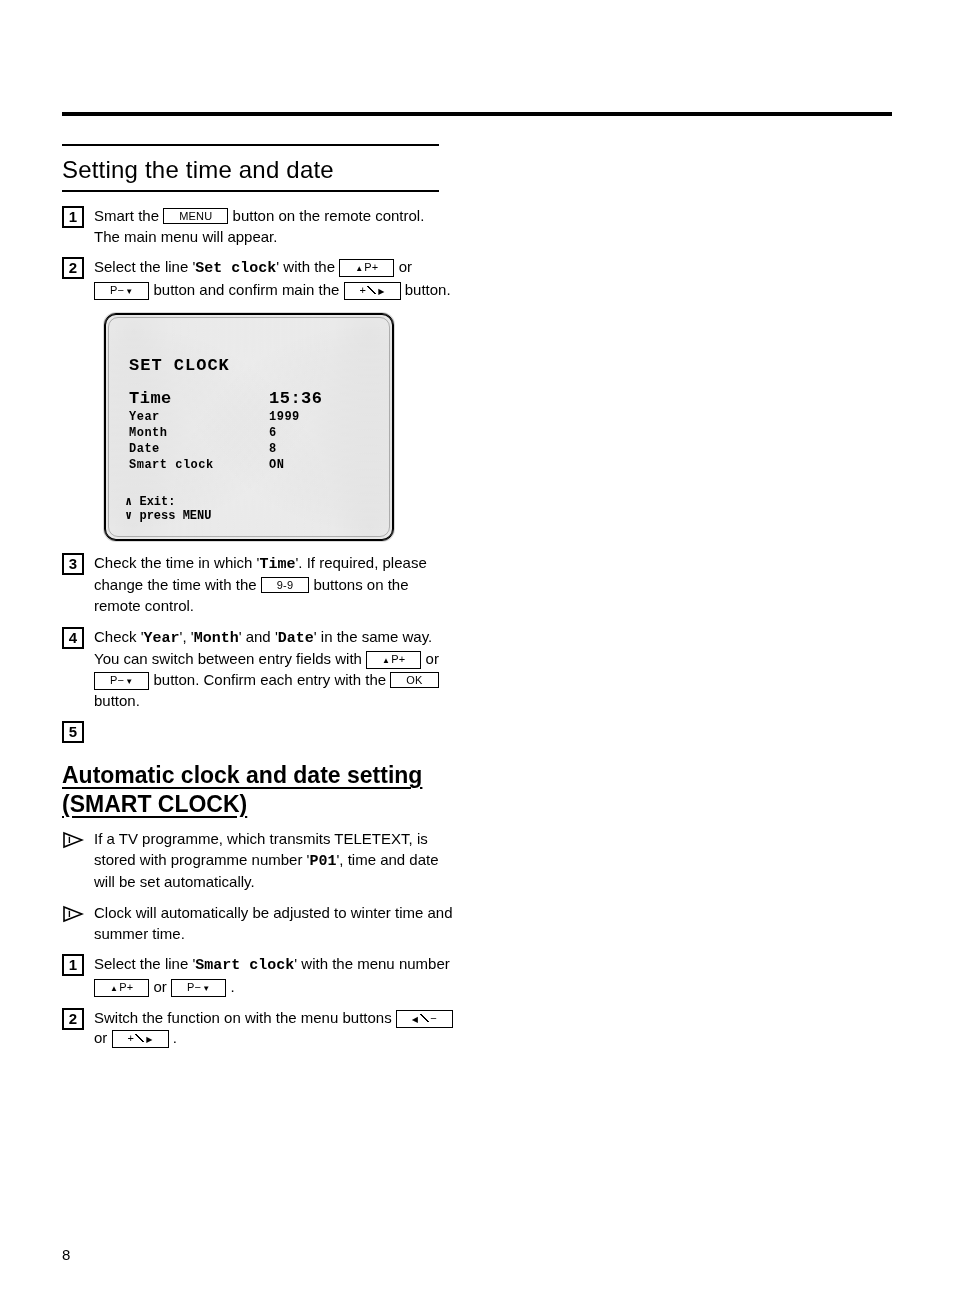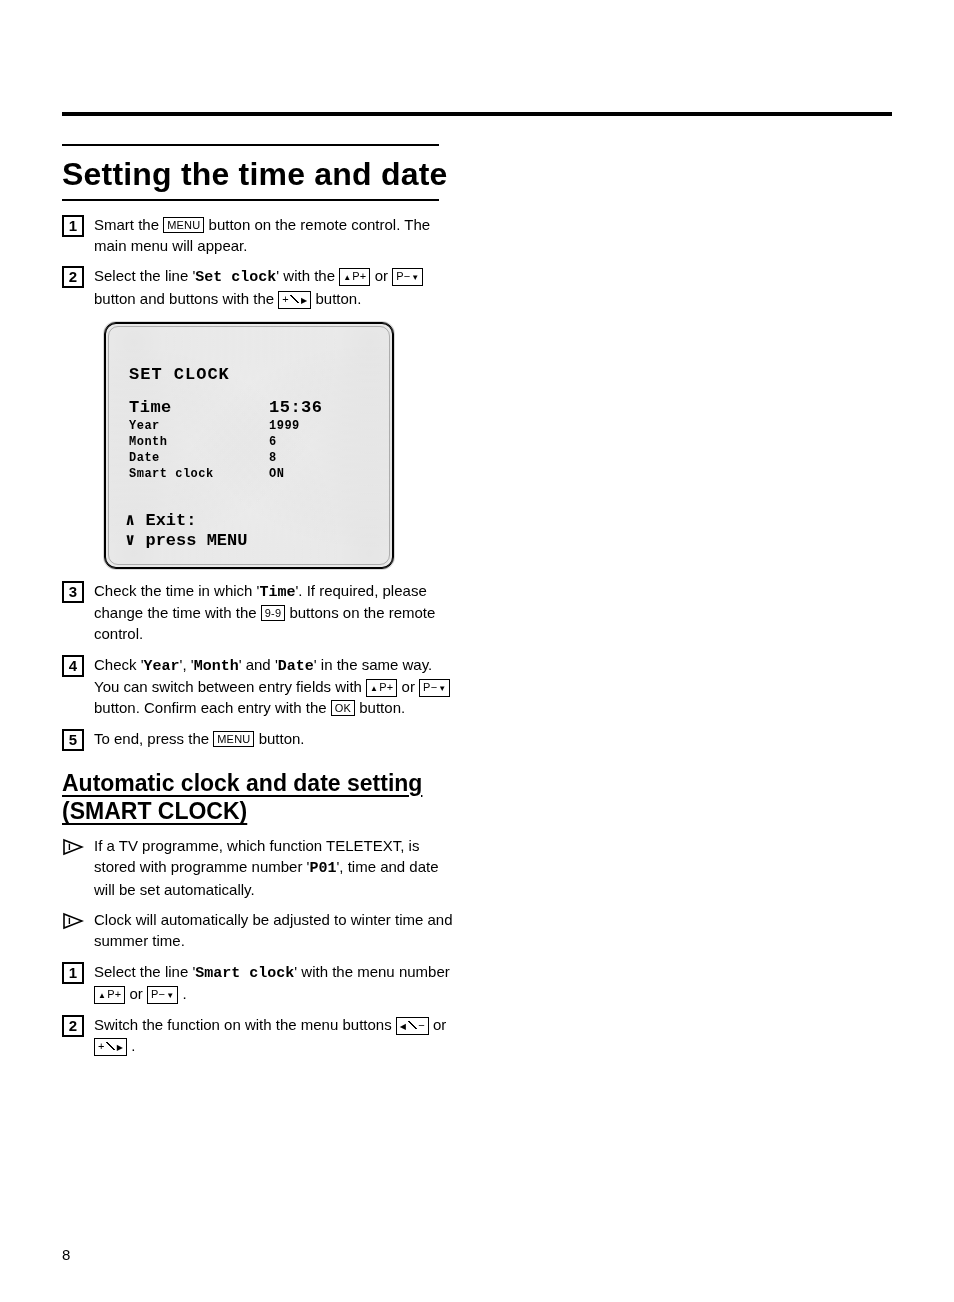--- a/index.html
+++ b/index.html
@@ -1,45 +1,45 @@
 <!DOCTYPE html>
 <html><head>
 <meta charset="utf-8">
 <style>
   * { box-sizing: border-box; margin: 0; padding: 0; }
   html, body { width: 954px; background: #fff; font-family: "Helvetica Neue", Helvetica, Arial, sans-serif; color: #000; }
   .page { padding: 112px 60px 0 62px; }
   .top-rule { border-top: 4px solid #000; width: 830px; }
   .section-rule { border-top: 2px solid #000; width: 377px; margin-top: 28px; }
-  h2.section-title { font-size: 32px; font-weight: 700; margin: 10px 0 6px 0; letter-spacing: 0.2px; font-stretch: condensed; }
+  h2.section-title { font-size: 24px; font-weight: 400; margin: 10px 0 6px 0; letter-spacing: 0.2px; font-stretch: condensed; }
   .rule-under-title { border-top: 2px solid #000; width: 377px; margin-bottom: 14px; }
   h2.underline-title { font-size: 23px; font-weight: 700; text-decoration: underline; text-underline-offset: 4px; line-height: 1.25; margin: 18px 0 6px 0; font-stretch: condensed; }
   .col { width: 392px; }
   .step { display: flex; align-items: flex-start; margin: 10px 0; }
   .step-num { display: inline-block; border: 2px solid #000; width: 22px; height: 22px; text-align: center; font-weight: 700; font-size: 15px; line-height: 18px; margin-right: 10px; flex: 0 0 22px; }
   .step-body { font-size: 15px; line-height: 1.38; flex: 1; font-stretch: condensed; }
   .infoicon { display: inline-flex; align-items: center; justify-content: center; width: 22px; height: 20px; margin-right: 10px; flex: 0 0 22px; margin-top: 1px; }
-  .btn { display: inline-block; border: 1px solid #000; padding: 0 3px; font-size: 11px; line-height: 14px; font-family: Arial, sans-serif; vertical-align: 1px; letter-spacing: 0.2px; white-space: nowrap; }
+  .btn { display: inline-block; border: 1px solid #000; padding: 0 15px; font-size: 11px; line-height: 14px; font-family: Arial, sans-serif; vertical-align: 1px; letter-spacing: 0.2px; white-space: nowrap; }
   .mono { font-family: "Courier New", Courier, monospace; font-weight: 700; }
   
   .screen-wrap { margin: 12px 0 12px 42px; }
   .screen { width: 290px; background: #fff; border-radius: 12px; padding: 14px 18px 12px 18px; position: relative;
             box-shadow: inset 0 0 0 1px #000, 0 0 0 1px rgba(0,0,0,0.15);
             background-image:
               radial-gradient(circle at 10% 8%, rgba(0,0,0,0.10), transparent 60%),
               radial-gradient(circle at 92% 8%, rgba(0,0,0,0.10), transparent 60%),
               radial-gradient(circle at 10% 94%, rgba(0,0,0,0.10), transparent 60%),
               radial-gradient(circle at 92% 94%, rgba(0,0,0,0.10), transparent 60%);
             border: 1px solid #000; }
   .screen::before { content:""; position:absolute; inset:3px; border:1px solid rgba(0,0,0,0.25); border-radius:10px; pointer-events:none; }
   .scr-title { font-family: "Courier New", monospace; font-weight: 700; font-size: 17px; margin: 28px 0 14px 6px; letter-spacing: 1px; }
   .scr-table { display: grid; grid-template-columns: 140px 90px; row-gap: 2px; margin-left: 6px; font-family: "Courier New", monospace; font-weight: 700; }
   .scr-row-lg { font-size: 17px; letter-spacing: 0.5px; }
   .scr-row-sm { font-size: 12px; letter-spacing: 0.5px; }
-  .scr-foot { margin: 30px 0 4px 2px; font-family: "Courier New", monospace; font-weight: 700; font-size: 17px; line-height: 1.2; }
+  .scr-foot { margin: 23px 0 4px 2px; font-family: "Courier New", monospace; font-weight: 700; font-size: 12px; line-height: 1.2; }
   .page-num { position: absolute; left: 62px; top: 1246px; font-size: 15px; }
   
   .tri-up::before { content: "▲"; font-size: 8px; margin-right: 1px; }
   .tri-dn::after { content: "▼"; font-size: 8px; margin-left: 1px; }
   .tri-lf::before { content: "◀"; font-size: 8px; margin-right: 1px; }
   .tri-rt::after  { content: "▶"; font-size: 8px; margin-left: 1px; }
   .slash::before { content: ""; display:inline-block; width:9px; height:8px; margin:0 1px; background:
     linear-gradient(45deg, transparent 45%, #000 45%, #000 55%, transparent 55%); vertical-align: 0; }
 </style>
 </head>
@@ -62,21 +62,21 @@
       </div>
     </div>
 
     <div class="step">
       <span class="step-num">2</span>
       <div class="step-body">
         <span>Select the line '</span><span class="mono">Set clock</span><span>' with the </span>
         <span class="btn"><span class="tri-up"></span>P+</span>
         <span> or </span>
         <span class="btn">P−<span class="tri-dn"></span></span>
-        <span> button and buttons with the </span>
+        <span> button and confirm main the </span>
         <span class="btn">+<span class="slash"></span><span class="tri-rt"></span></span>
         <span> button.</span>
       </div>
     </div>
 
     <div class="screen-wrap">
       <div class="screen">
         <div class="scr-title">SET CLOCK</div>
         <div class="scr-table">
           <div class="scr-row-lg">Time</div>
@@ -114,38 +114,33 @@
         <span> or </span>
         <span class="btn">P−<span class="tri-dn"></span></span>
         <span> button. Confirm each entry with the </span>
         <span class="btn">OK</span>
         <span> button.</span>
       </div>
     </div>
 
     <div class="step">
       <span class="step-num">5</span>
-      <div class="step-body">
-        <span>To end, press the </span>
-        <span class="btn">MENU</span>
-        <span> button.</span>
-      </div>
     </div>
 
     <h2 class="underline-title">Automatic clock and date setting (SMART CLOCK)</h2>
 
     <div class="step">
       <span class="infoicon">
         <svg width="22" height="18" viewBox="0 0 22 18">
             <polygon points="2,2 20,9 2,16" fill="none" stroke="#000" stroke-width="1.6"></polygon>
             <text x="6" y="12" font-size="10" font-family="Arial" font-weight="700">i</text>
           </svg>
       </span>
       <div class="step-body">
-        <span>If a TV programme, which function TELETEXT, is stored with programme number '</span><span class="mono">P01</span><span>', time and date will be set automatically.</span>
+        <span>If a TV programme, which transmits TELETEXT, is stored with programme number '</span><span class="mono">P01</span><span>', time and date will be set automatically.</span>
       </div>
     </div>
 
     <div class="step">
       <span class="infoicon">
         <svg width="22" height="18" viewBox="0 0 22 18">
             <polygon points="2,2 20,9 2,16" fill="none" stroke="#000" stroke-width="1.6"></polygon>
             <text x="6" y="12" font-size="10" font-family="Arial" font-weight="700">i</text>
           </svg>
       </span>

